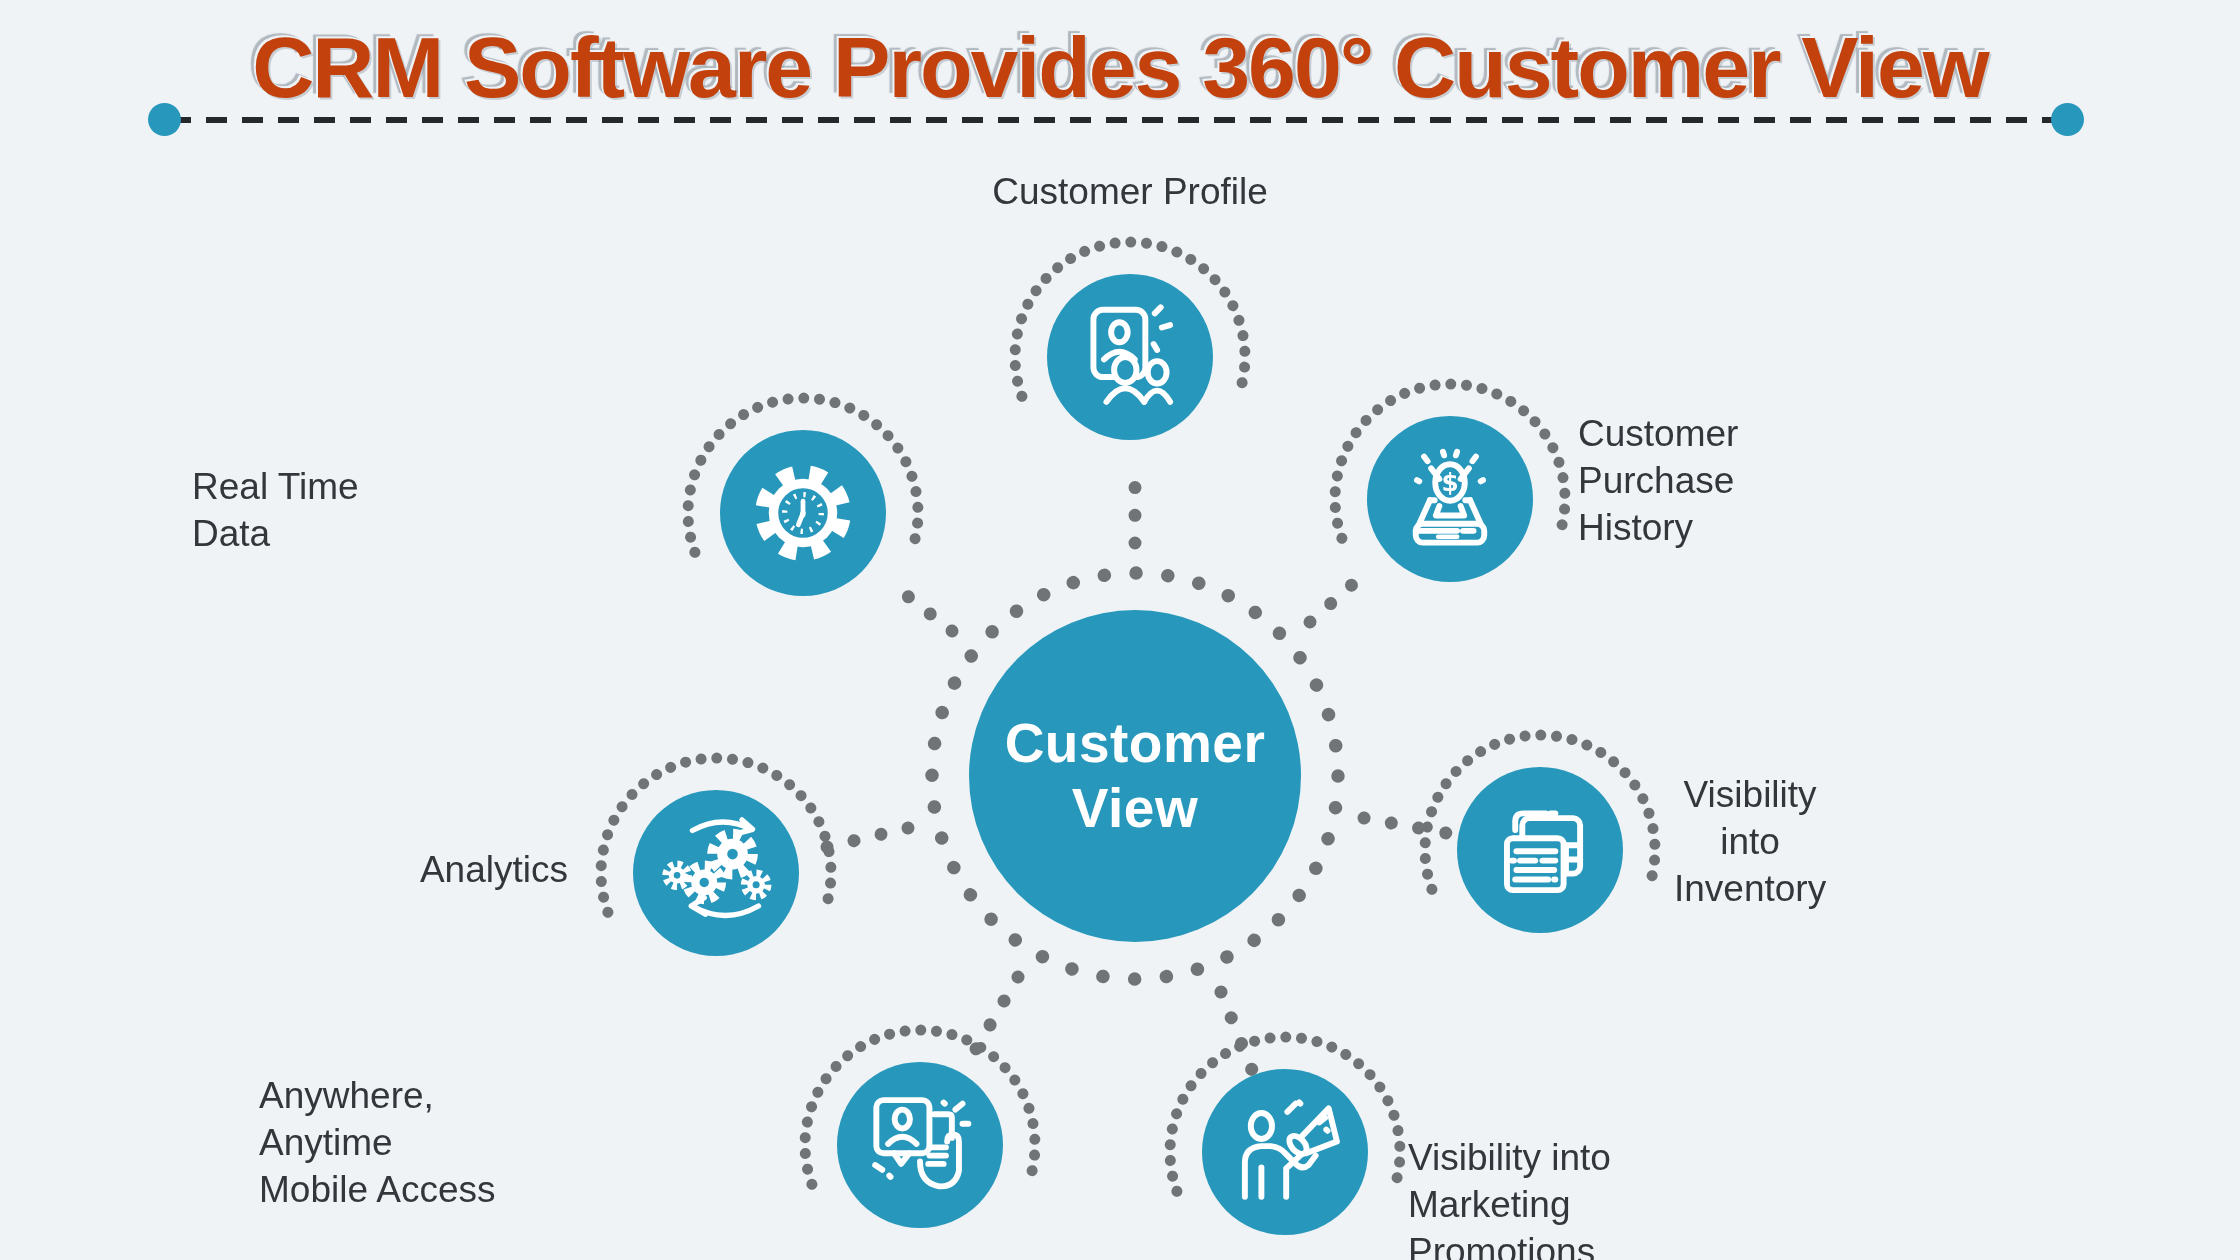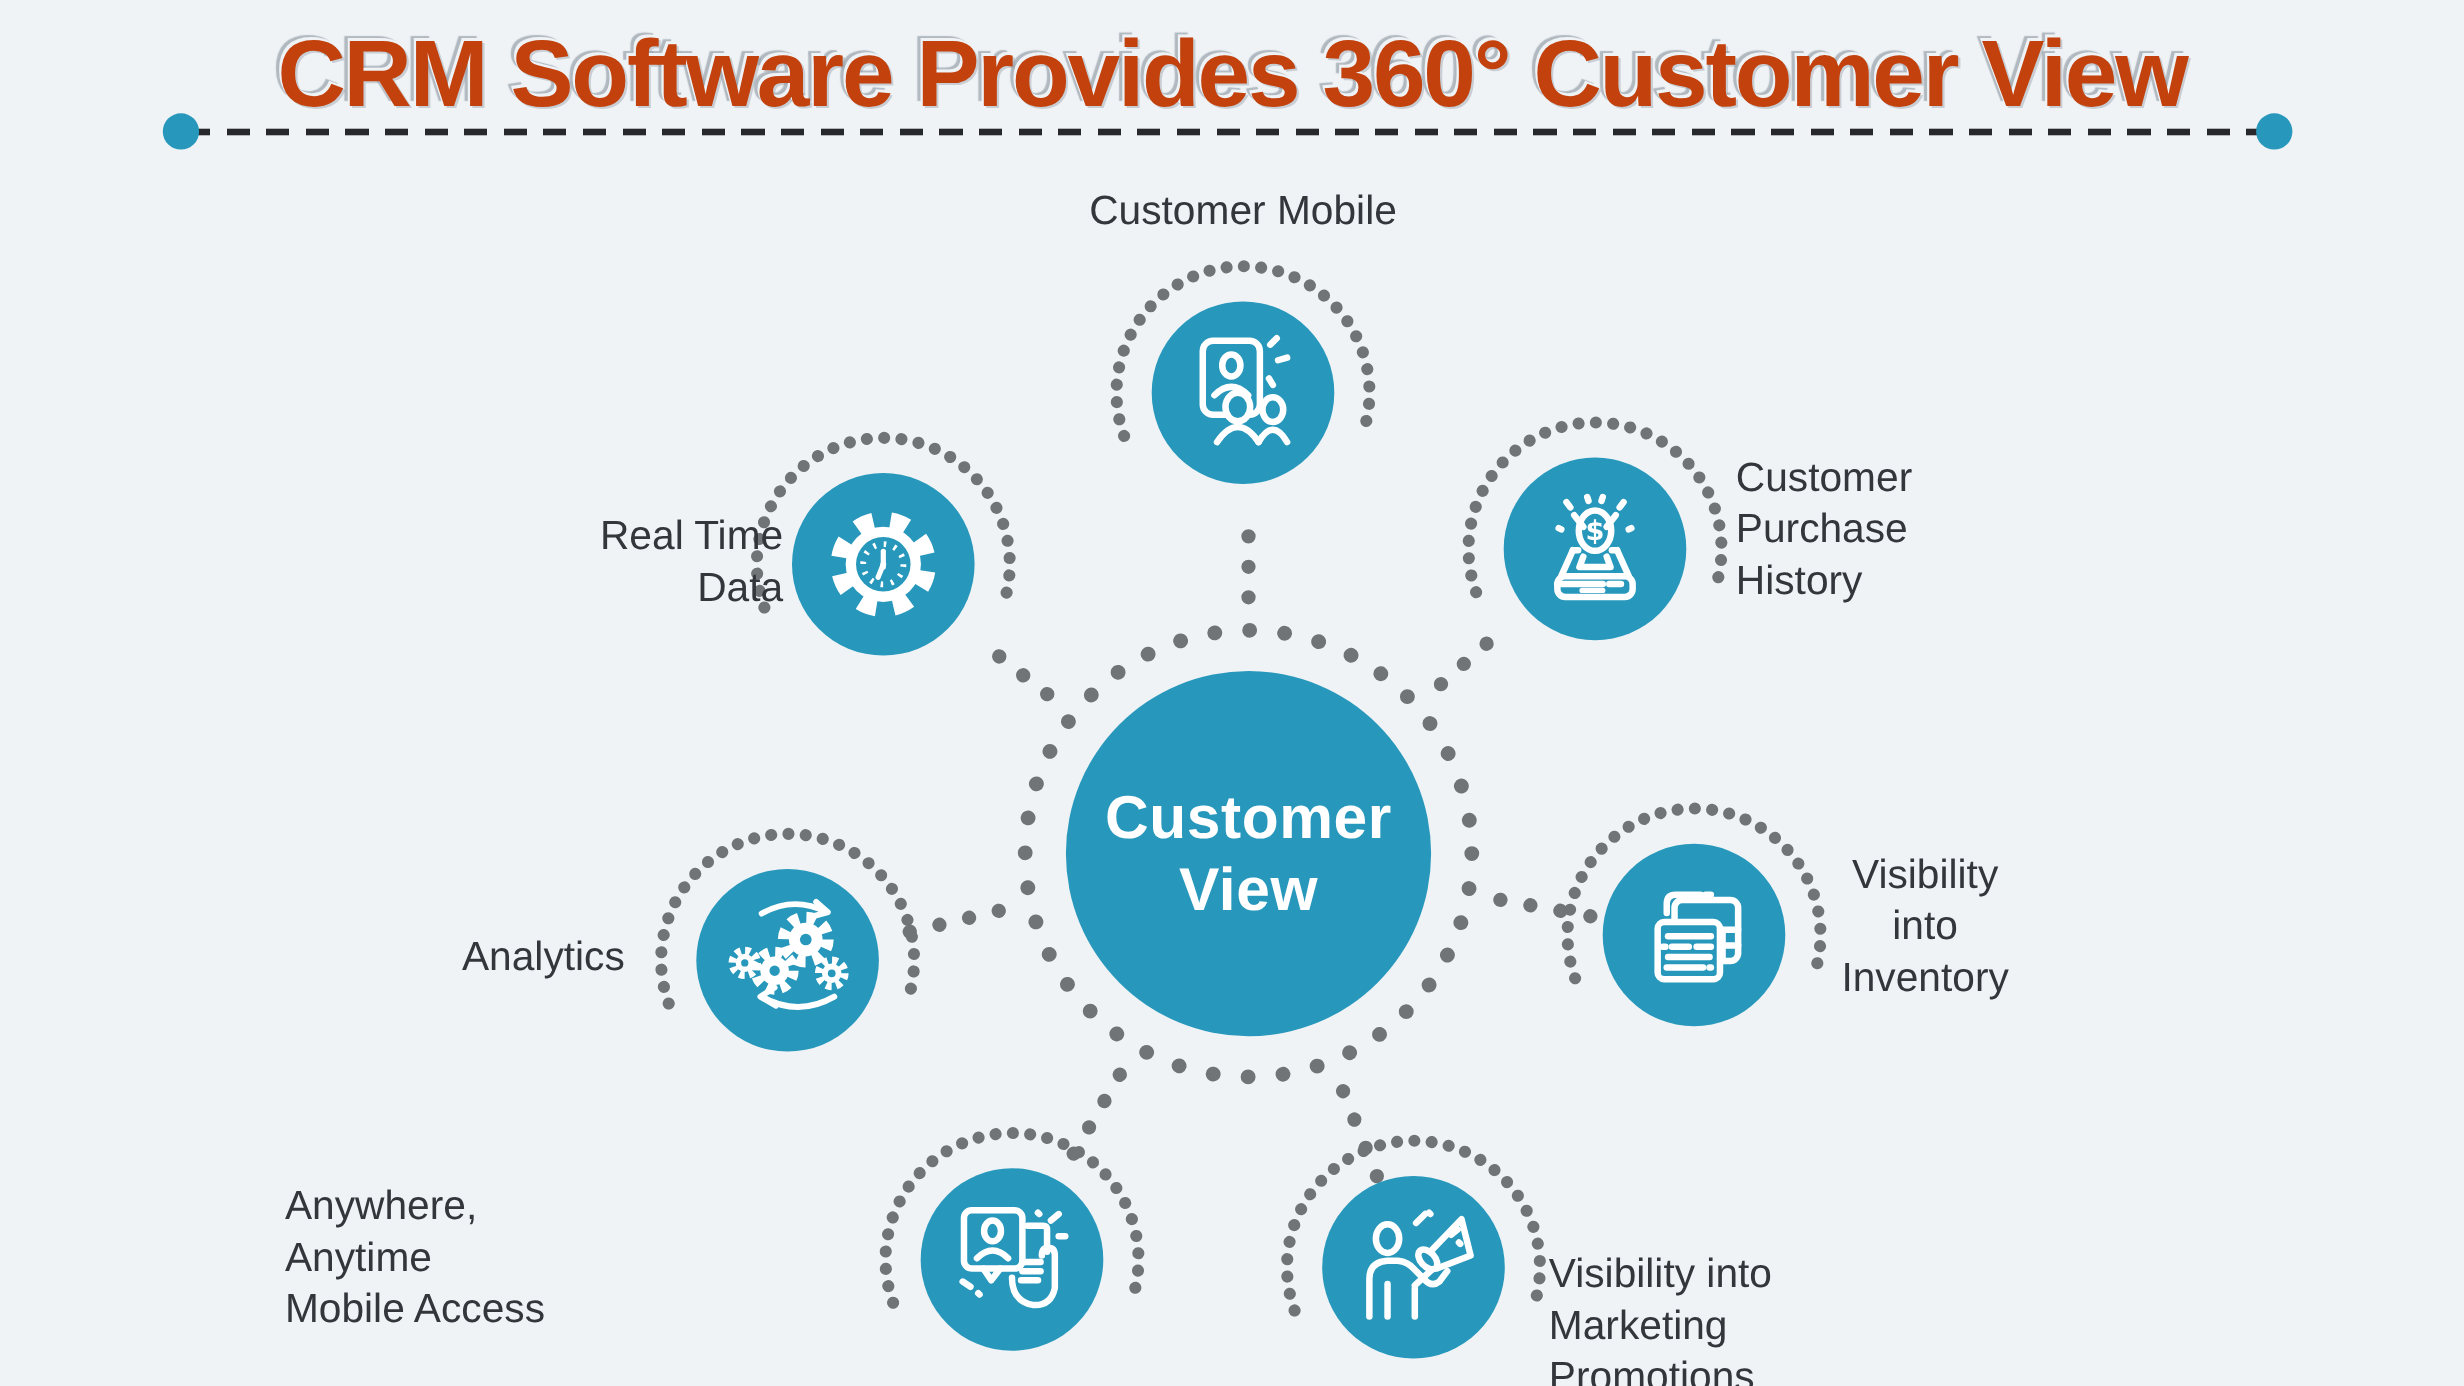--- a/index.html
+++ b/index.html
@@ -53,21 +53,21 @@
   .c3{left:1202px;top:1069px;}
   .c4{left:837px;top:1062px;}
   .c5{left:633px;top:790px;}
   .c6{left:720px;top:430px;}
   .l0{left:830px;top:168px;width:600px;text-align:center;}
   .l1{left:1578px;top:410px;text-align:left;}
   .l2{left:1674px;top:771px;text-align:center;}
   .l3{left:1408px;top:1090px;text-align:left;margin-top:44px;}
   .l4{left:259px;top:1072px;width:520px;}
   .l5{left:48px;top:846px;width:520px;text-align:right;}
-  .l6{left:192px;top:463px;width:520px;text-align:right;}
+  .l6{left:192px;top:463px;width:520px;}
 </style>
 </head>
 <body>
 
 <div class="stage">
 
   <svg class="dots-svg" width="2240" height="1260" viewBox="0 0 2240 1260">
     <g fill="none" stroke="#717476" stroke-linecap="round">
 
       <circle cx="1135" cy="776" r="203" stroke-width="13.5" stroke-dasharray="0.01 31.9"></circle>
@@ -114,21 +114,21 @@
         <ellipse cx="46" cy="61" rx="9.5" ry="11" fill="#2798BC"></ellipse>
         <path d="M30 88 Q46 65 62 88"></path>
         <ellipse cx="73" cy="63" rx="8" ry="9.5"></ellipse>
         <path d="M62 88 Q73 69 84 88"></path>
         <path d="M71 13 L76 8"></path>
           <path d="M77 25 L84 23"></path>
           <path d="M70 39 L73 44"></path>
       </g>
     </svg>
   </div>
-  <div class="sat-label l0">Customer Mobile</div>
+  <div class="sat-label l0">Customer Profile</div>
 
   <div class="sat-circle c1">
     <svg width="118" height="118" viewBox="0 0 100 100">
       <g fill="none" stroke="#fff" stroke-width="5" stroke-linecap="round" stroke-linejoin="round">
         <path d="M28 14 L31 18"></path>
           <path d="M34 24 L41 33"></path>
           <path d="M22 34 L24 35"></path>
         <path d="M72 14 L69 18"></path>
           <path d="M66 24 L59 33"></path>
           <path d="M78 34 L76 35"></path>

